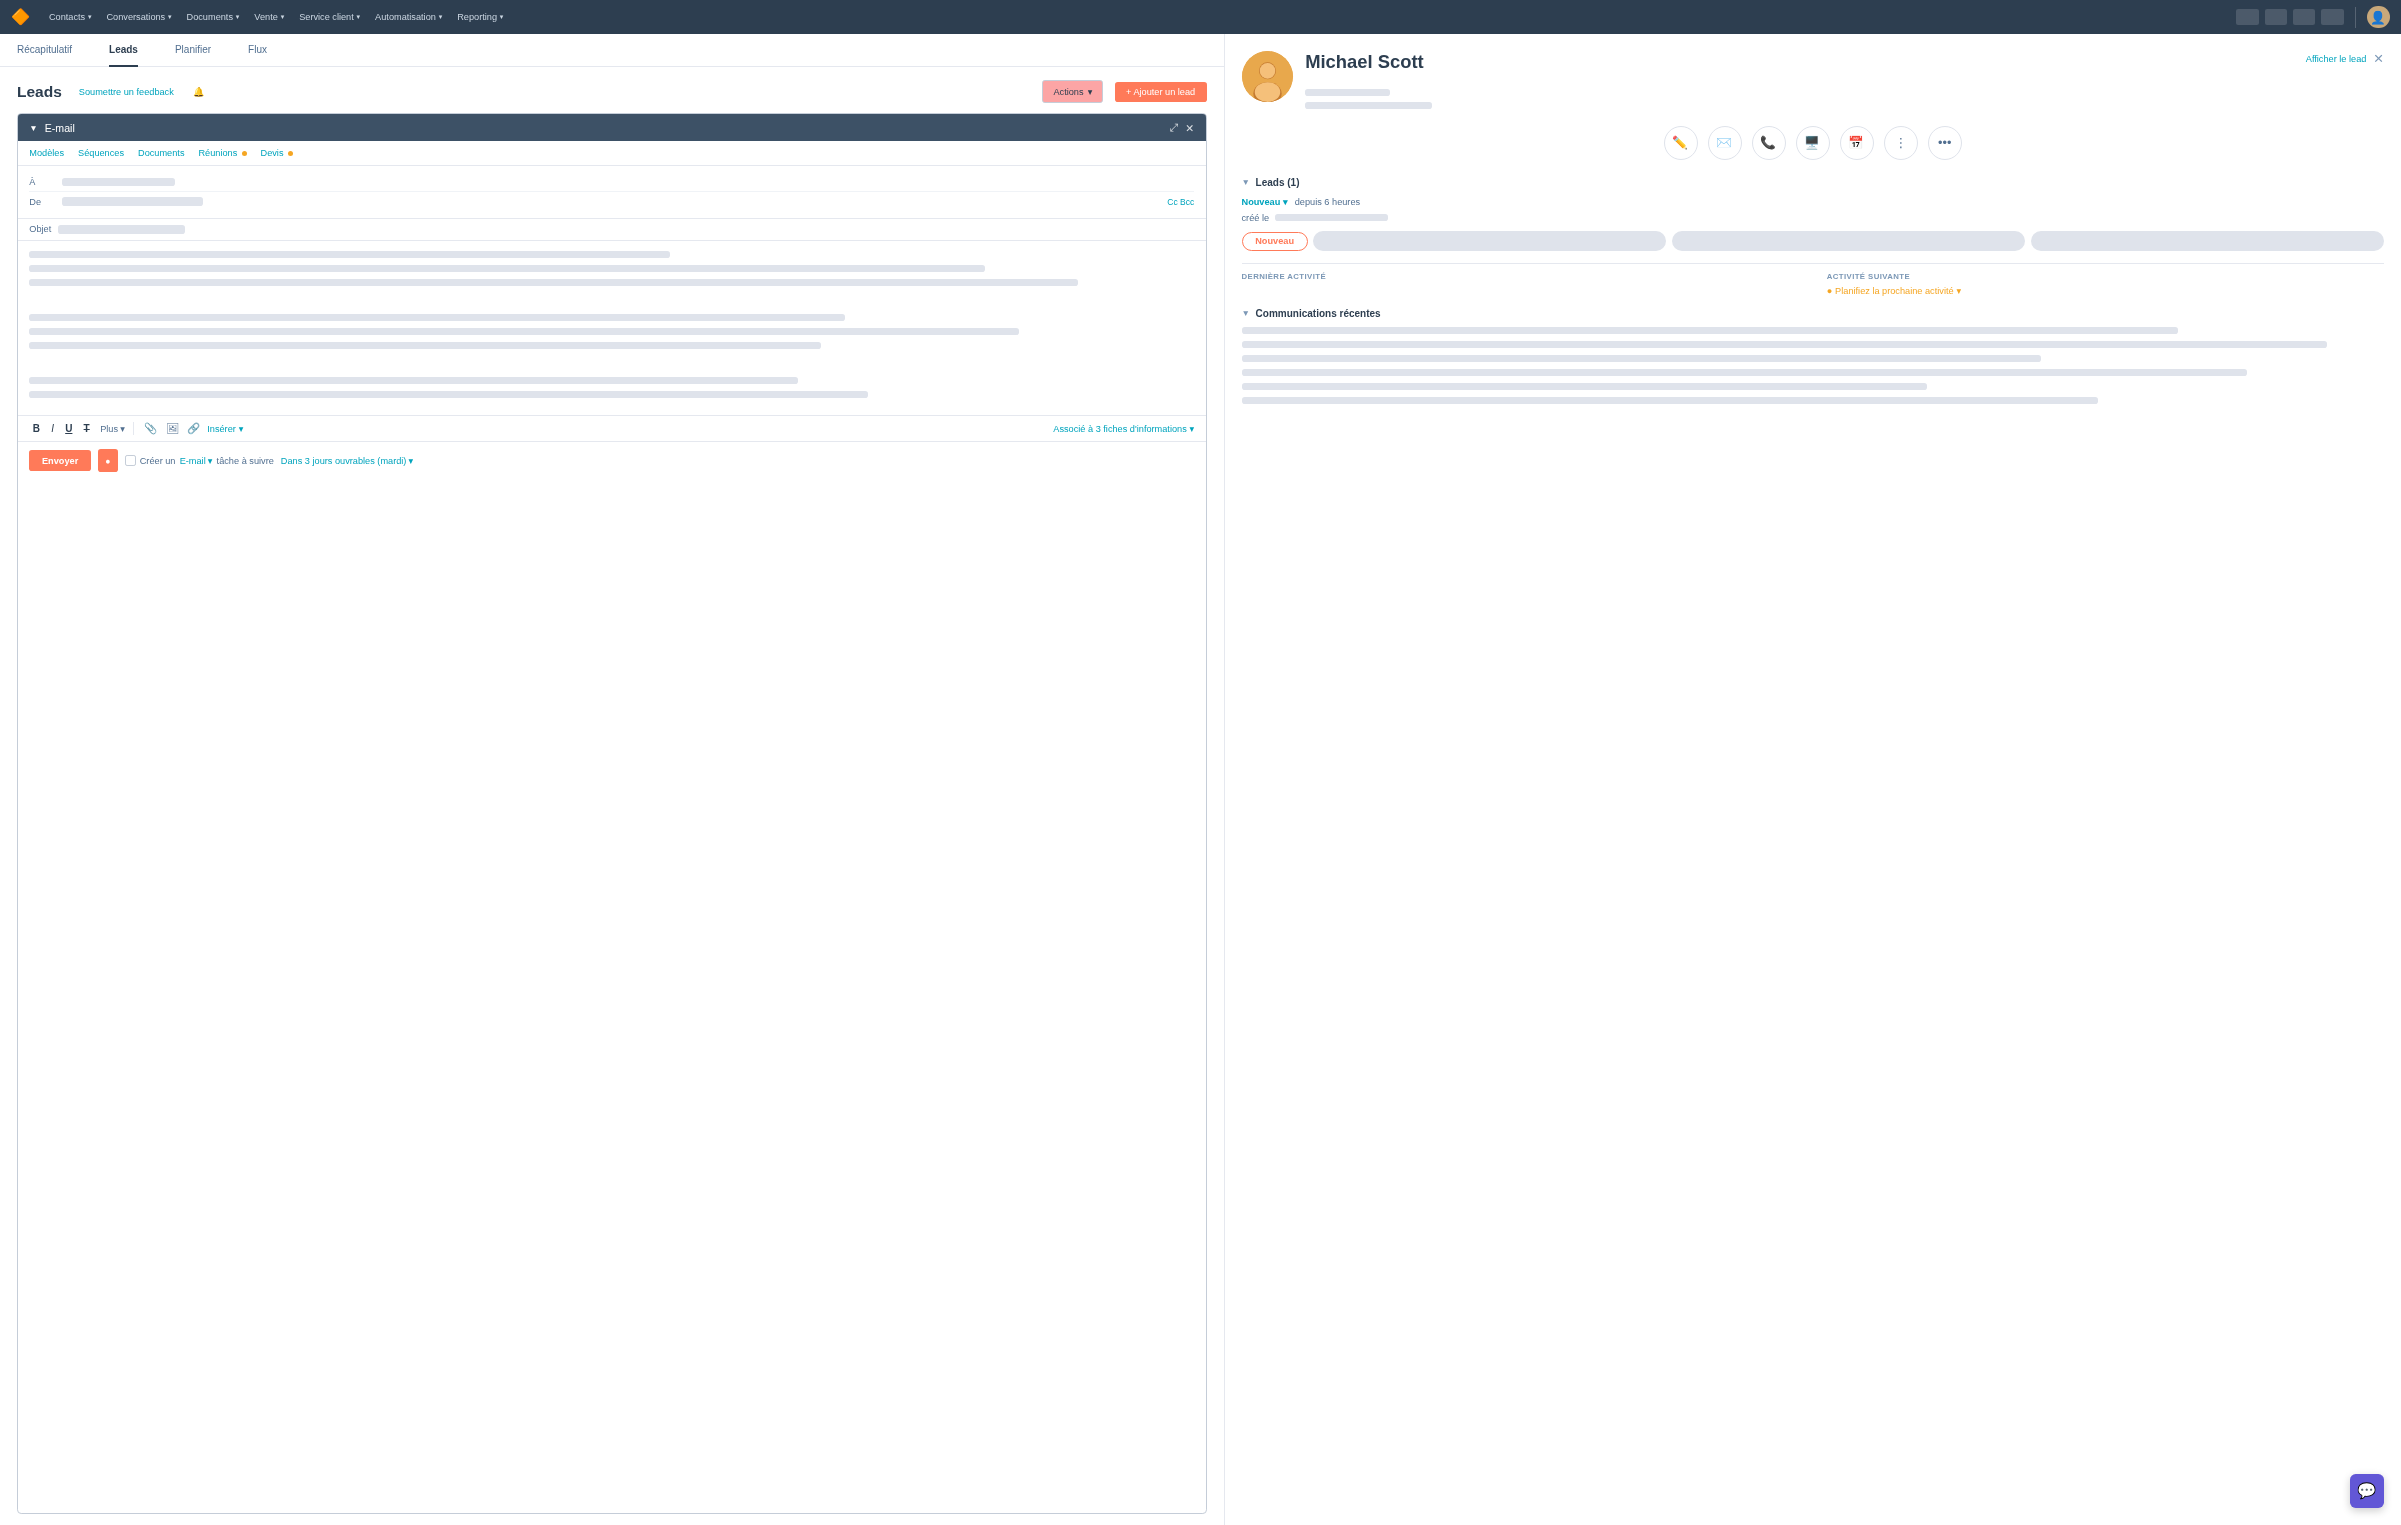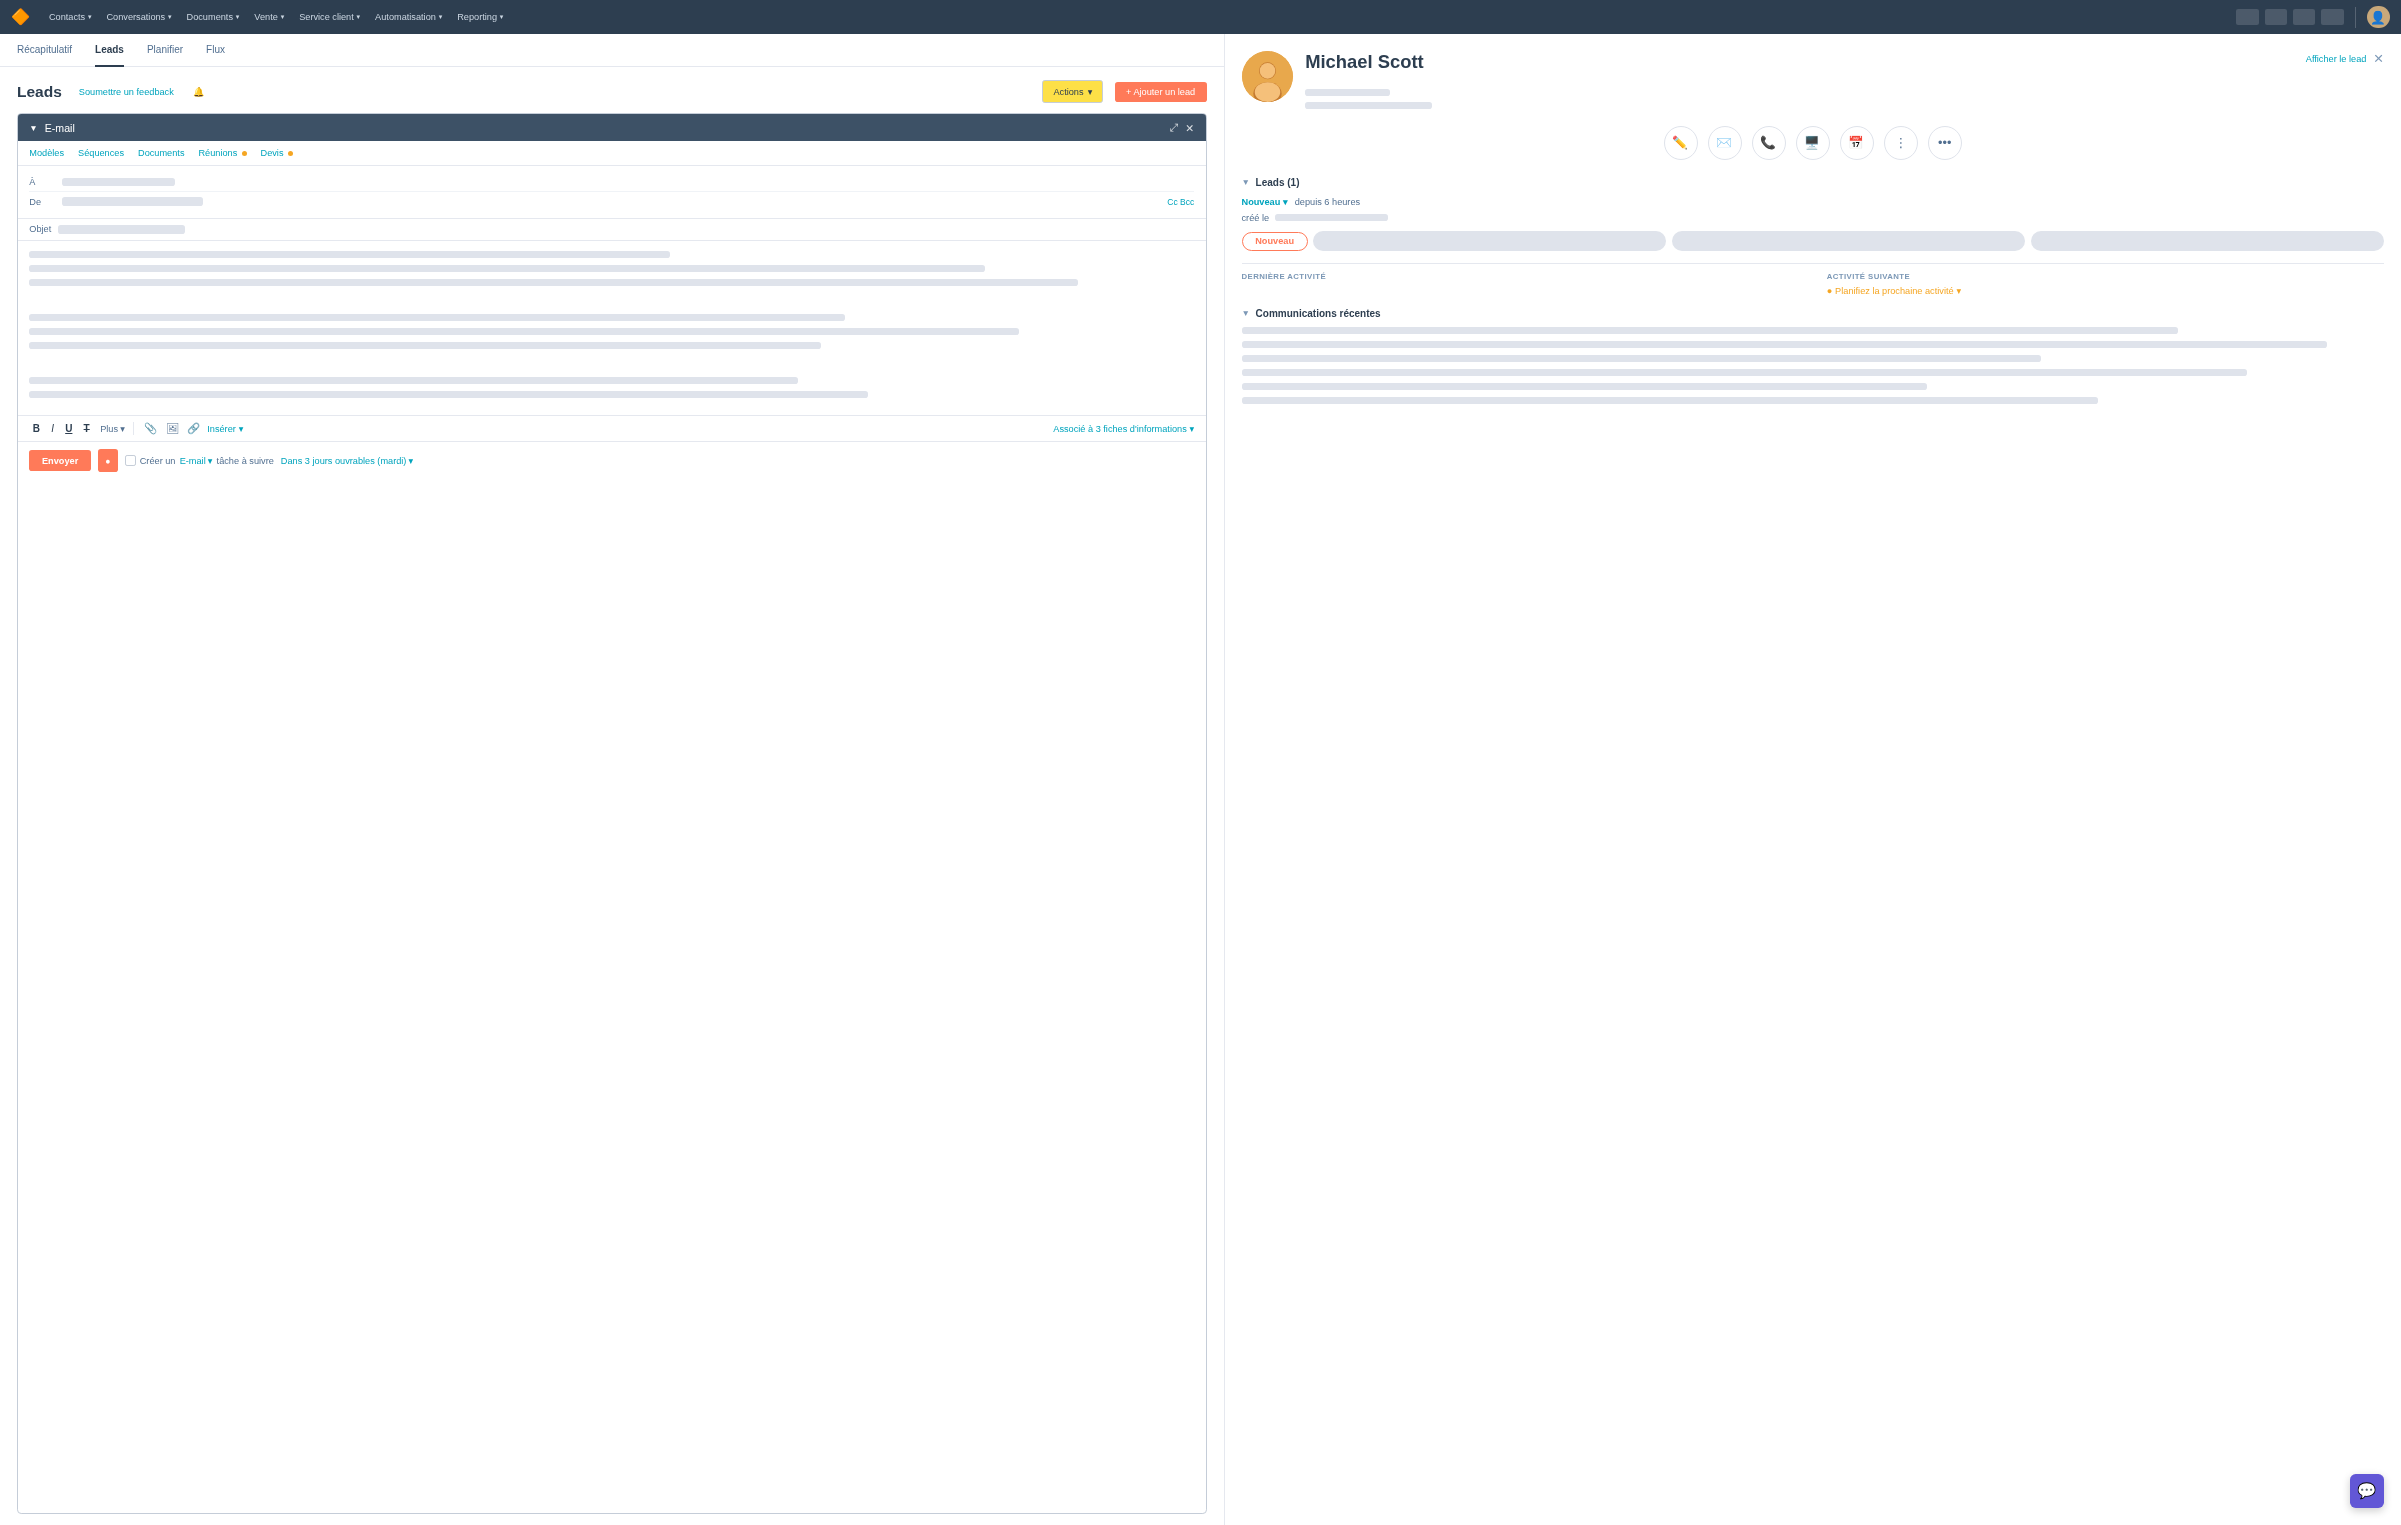--- a/index.html
+++ b/index.html
@@ -57,21 +57,21 @@
       flex-direction: column;
       overflow: hidden;
     }
 
     
     .tabs-bar {
       display: flex;
       border-bottom: 0.7px solid #e5e8ef;
       padding: 0 17px;
       background: #fff;
-      gap: 23px;
+      gap: 37px;
     }
     .tab-item {
       padding: 10px 0;
       font-size: 10px;
       color: #516f90;
       cursor: pointer;
       border-bottom: 2.1px solid transparent;
       margin-bottom: -0.7px;
       white-space: nowrap;
     }
@@ -95,21 +95,21 @@
       font-size: 9.2px;
       cursor: pointer;
       display: flex; align-items: center; gap: 20px;
       margin-left: 5.7px;
       text-align: center;
     }
     .bell-icon { font-size: 9.2px; }
     .actions-btn {
       margin-left: auto;
       border: 0.7px solid #c5cdd8;
-      background: #fde047;
+      background: #fca5a5;
       padding: 5px 10px;
       border-radius: 2.8px;
       font-size: 9.2px;
       color: #2d3e50;
       cursor: pointer;
       display: flex; align-items: center; gap: 4.2px;
     }
     .add-lead-btn {
       background: #ff7a59;
       color: #fff;

